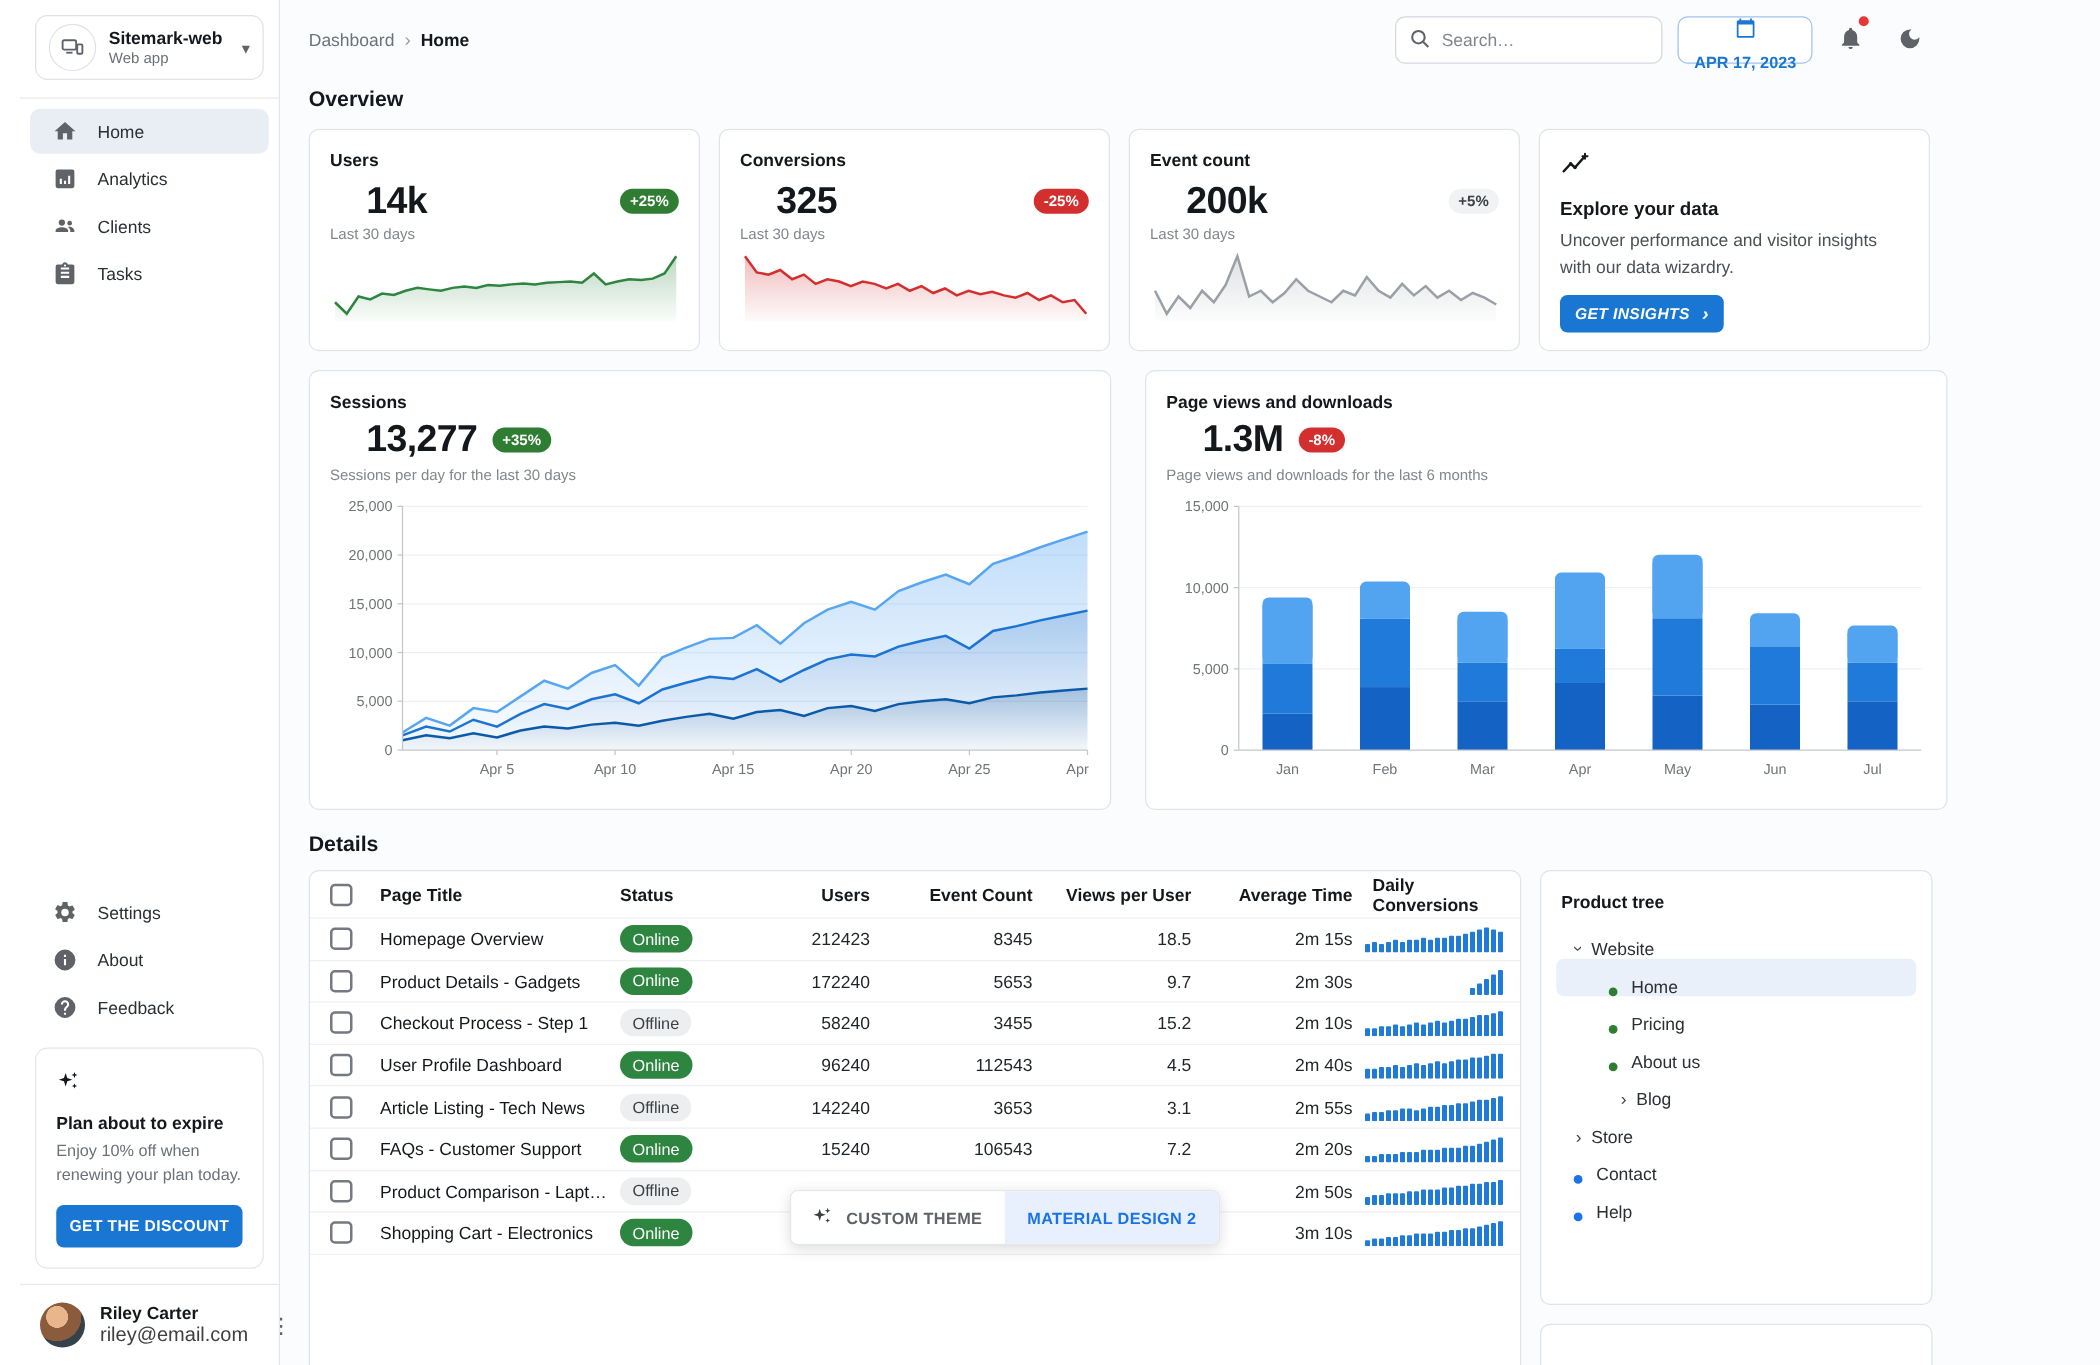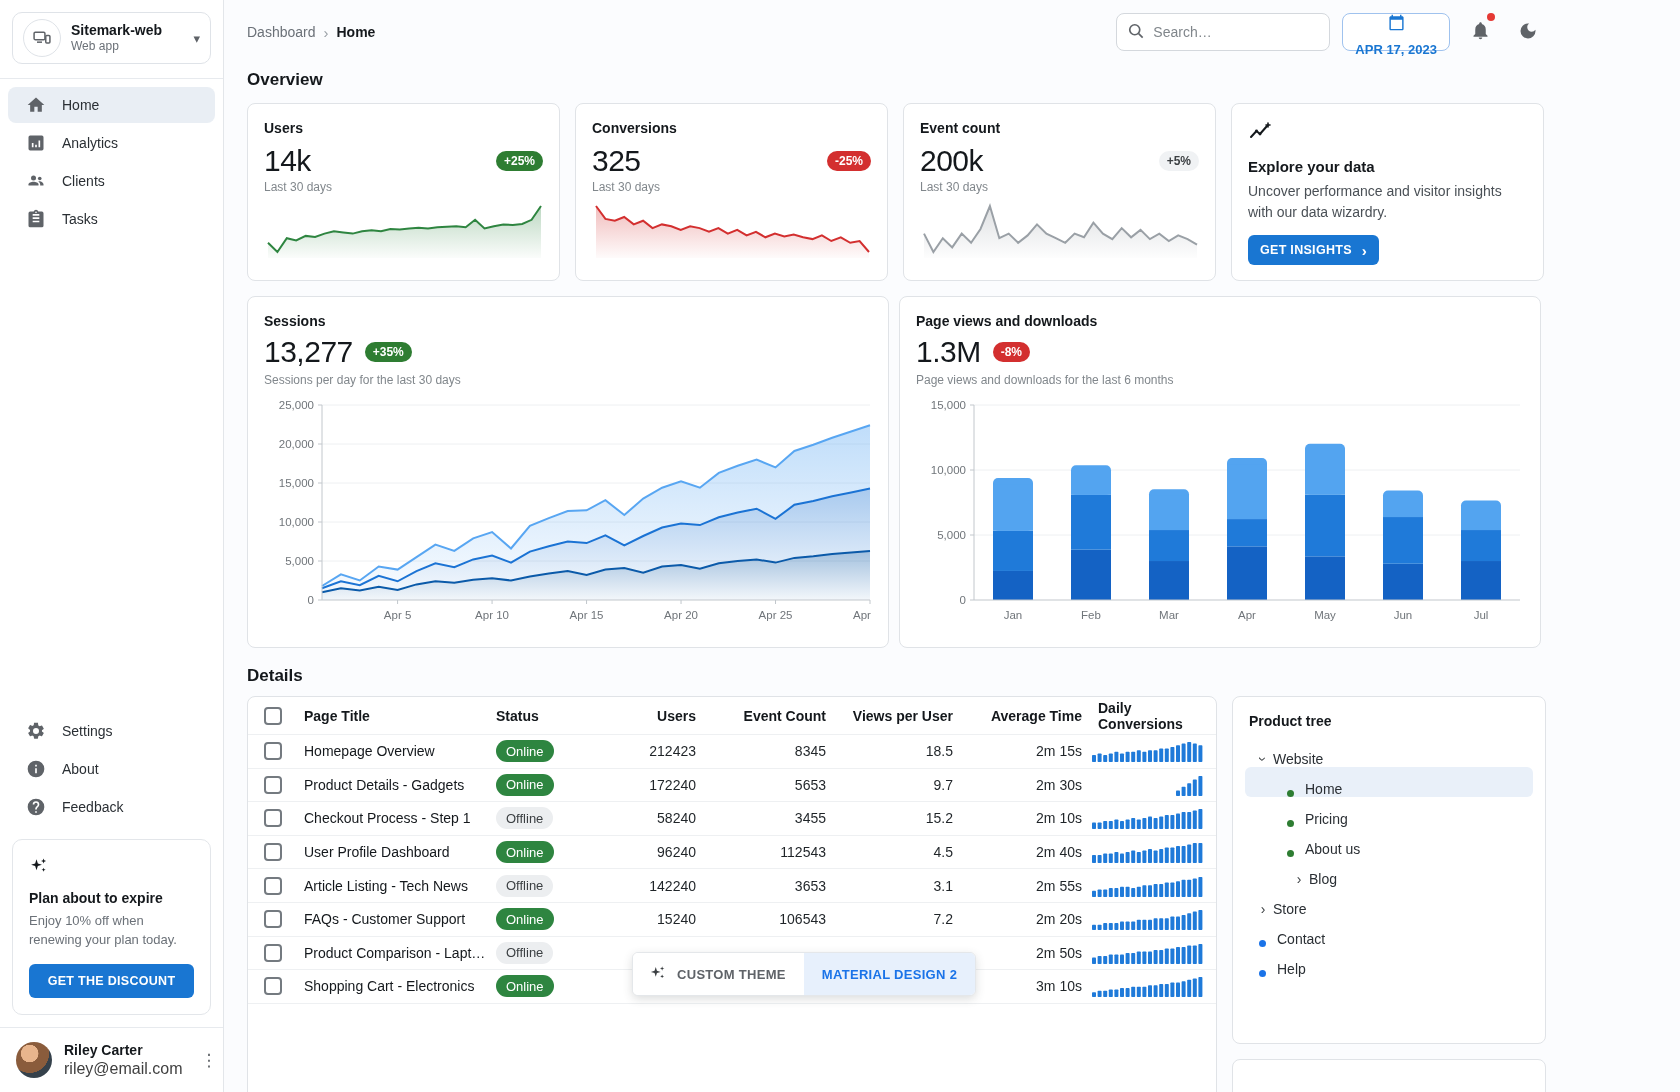--- a/index.html
+++ b/index.html
@@ -2,21 +2,21 @@
 <html><head>
 <meta charset="utf-8">
 <style>
   * { box-sizing: border-box; margin: 0; padding: 0; }
   html,body { width:1680px; height:1092px; }
   body { font-family: "Liberation Sans", sans-serif; background:#fbfcfe; color:#14181c; }
   .page { position:relative; width:1680px; height:1092px; overflow:hidden; }
 
   
   .sidebar { position:absolute; left:0; top:0; width:224px; height:1092px; background:#ffffff;
-             border-right:1px solid #e3e6ea; display:flex; flex-direction:column; }
+             border-right:1px solid #e3e6ea; display:flex; flex-direction:column;padding-left:16px; }
   .app-select { margin:12px; height:52px; border:1px solid #dfe3e8; border-radius:10px;
                 display:flex; align-items:center; gap:10px; padding:0 10px; background:#fff; cursor:pointer; }
   .app-badge { width:38px; height:38px; border:1px solid #dfe3e8; border-radius:50%;
                display:flex; align-items:center; justify-content:center; color:#5f6368; flex:none; }
   .app-text { line-height:1.2; min-width:0; }
   .app-name { font-size:14px; font-weight:700; color:#14181c; }
   .app-kind { font-size:12px; color:#6b7178; }
   .app-caret { margin-left:auto; color:#5f6368; font-size:13px; }
   .side-divider { height:1px; background:#e7eaee; margin:2px 0 8px; }
   .nav { padding:0 8px; }
@@ -61,37 +61,37 @@
   .red-dot { position:absolute; top:-1px; right:3px; width:8px; height:8px; border-radius:50%; background:#e53935; }
 
   .h-section { font-size:17px; font-weight:700; margin-top:18px; }
 
   
   .cards-row { display:flex; gap:15px; margin-top:13px; }
   .card { background:#fff; border:1px solid #e0e3e7; border-radius:8px; }
   .stat-card { width:313px; height:178px; padding:16px; display:flex; flex-direction:column; }
   .stat-title { font-size:14px; font-weight:700; }
   .stat-value-row { display:flex; align-items:center; justify-content:space-between; margin-top:8px; }
-  .stat-value { font-size:30px; font-weight:400; letter-spacing:-.5px; }
+  .stat-value { font-size:30px; font-weight:700; letter-spacing:-.5px;margin-left:29px; }
   .chip { display:inline-flex; align-items:center; height:20px; padding:0 8px; border-radius:10px;
           font-size:12px; font-weight:600; }
   .chip.up { background:#2e7d32; color:#fff; }
   .chip.down { background:#d32f2f; color:#fff; }
   .chip.neutral { background:#f0f2f4; color:#3c4043; }
   .stat-caption { font-size:12px; color:#81878c; margin-top:2px; }
   .stat-spark { margin-top:auto; }
 
   .promo-card { width:313px; height:178px; padding:16px; }
   .promo-title { font-size:15px; font-weight:700; margin-top:10px; }
   .promo-body { font-size:14px; color:#4a5056; line-height:1.5; margin-top:6px; }
-  .promo-btn { height:30px; padding:0 12px; font-size:12.5px; letter-spacing:.3px; margin-top:12px; display:inline-flex; }
+  .promo-btn { height:30px; padding:0 12px; font-size:12.5px; letter-spacing:.3px; margin-top:12px; display:inline-flex;font-style:italic; }
   .promo-btn .chev { margin-left:10px; font-size:15px; line-height:1; }
 
   
-  .charts-row { display:flex; gap:10px; margin-top:15px; }
+  .charts-row { display:flex; gap:27px; margin-top:15px; }
   .chart-card { width:642px; height:352px; padding:16px; }
   .chart-value-row { display:flex; align-items:center; gap:12px; margin-top:6px; }
   .chart-caption { font-size:12px; color:#81878c; margin-top:4px; }
   .chart-mount { margin-top:8px; }
   .tick-label { font-size:11.5px; fill:#70757a; }
 
   
   .details-row { display:flex; gap:15px; margin-top:10px; align-items:flex-start; }
   .table-card { width:970px; height:420px; overflow:hidden; }
   .trow { display:grid; grid-template-columns:56px 192px 100px 110px 130px 127px 129px 1fr;

